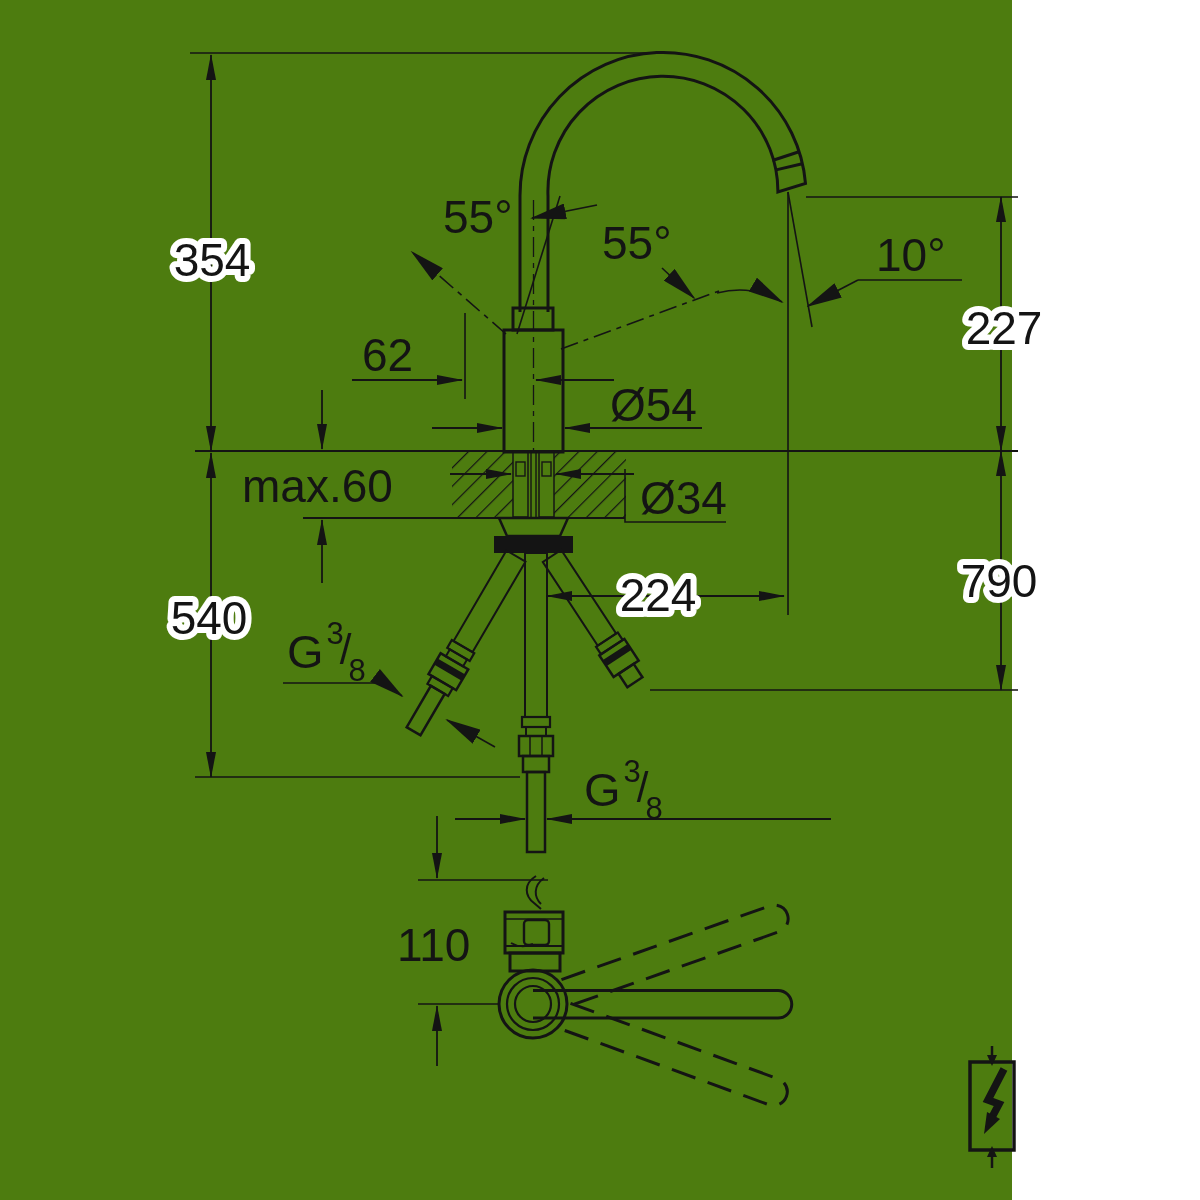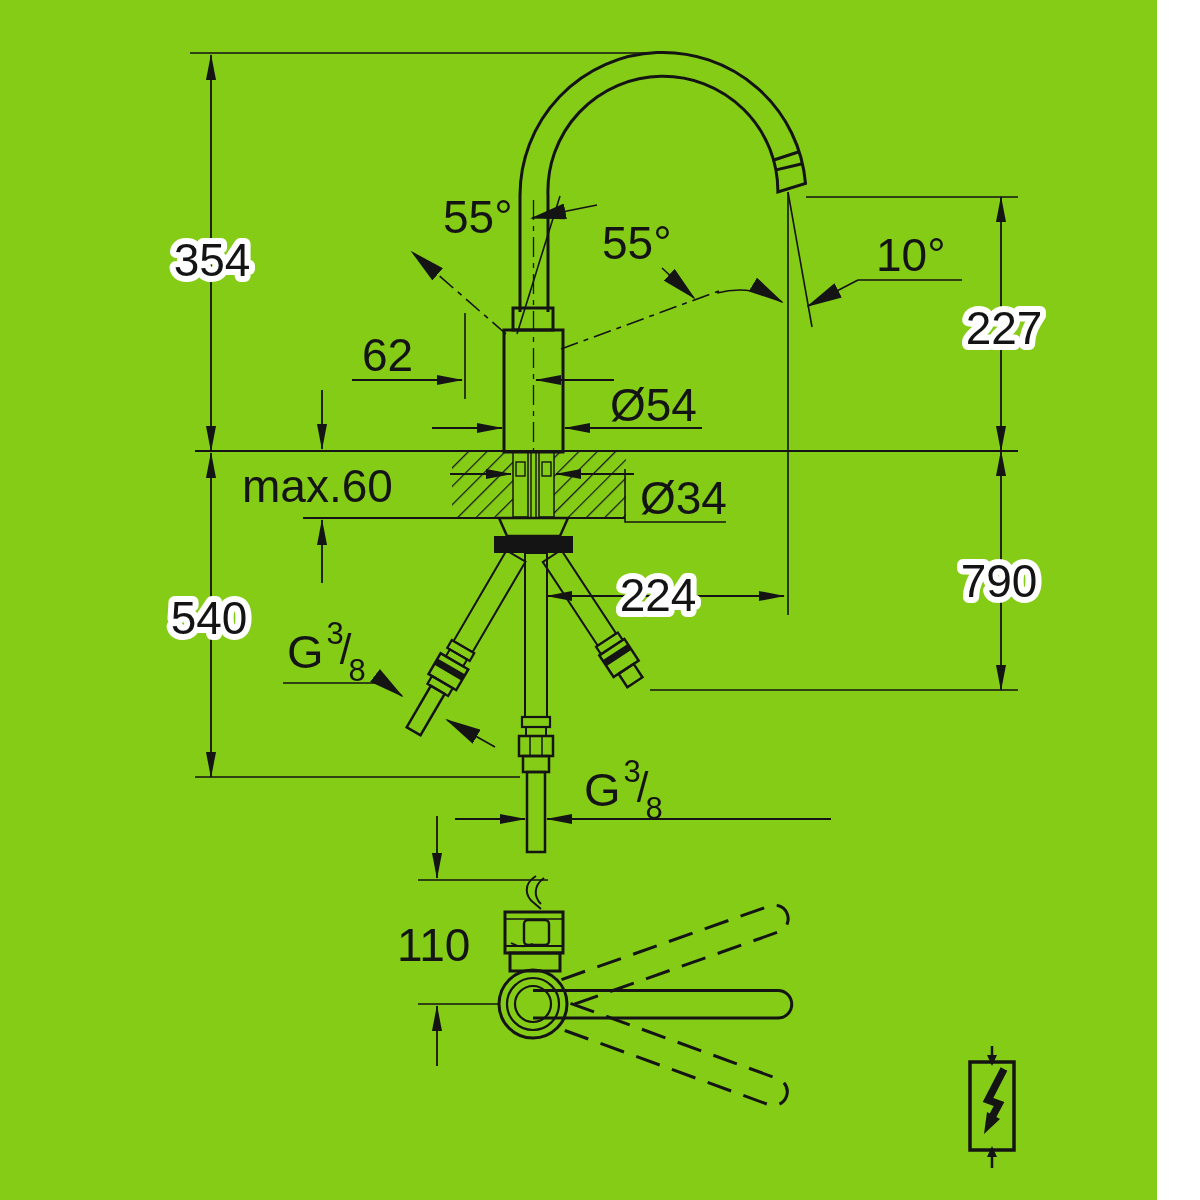--- a/index.html
+++ b/index.html
@@ -1,16 +1,16 @@
 <!DOCTYPE html>
 <html><head>
 <meta charset="utf-8">
 <style>
   html,body{margin:0;padding:0;background:#fff;}
-  .stage{width:1157px;height:1200px;position:relative;background:#84cc16;}
+  .stage{width:1012px;height:1200px;position:relative;background:#4d7c0f;}
   svg text{font-family:"Liberation Sans","DejaVu Sans",sans-serif;fill:#141414;}
   .fs{font-size:46px;}
   .fsg{font-size:47px;}
   .fr{font-size:31px;}
   .sl{font-size:42px;}
   .halo{paint-order:stroke;stroke:#ffffff;stroke-width:12px;stroke-linejoin:round;}
   .ln{stroke:#141414;fill:none;}
   .thin{stroke-width:1.6;}
   .dim{stroke-width:1.8;}
   .main{stroke-width:3;}

